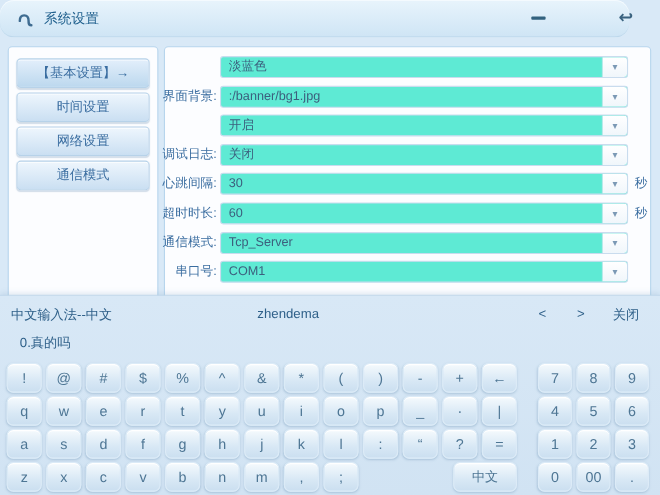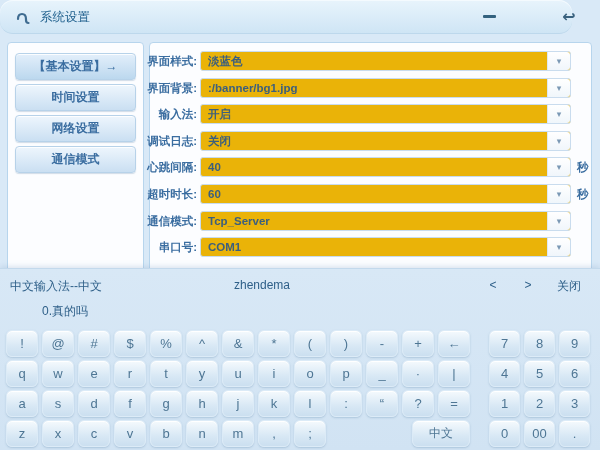--- a/index.html
+++ b/index.html
@@ -14,53 +14,53 @@
   .logo{position:absolute;left:14px;top:8px;width:18px;height:18px;}
   .win-title{position:absolute;left:40px;top:9px;font-size:12.5px;color:#21618e;}
   .win-btn{position:absolute;top:4px;width:26px;height:24px;display:flex;align-items:center;
            justify-content:center;cursor:default;}
   .btn-min{left:476px;}
   .btn-back{left:556px;font-size:16px;font-weight:bold;color:#3a627f;}
   .min-bar{width:13px;height:3px;background:#33627f;border-radius:1px;}
 
   
   .panel{position:absolute;top:42px;height:284px;background:#fcfdff;
-         border:1px solid #b7d5ed;border-radius:4px;box-sizing:border-box;font-weight:bold;}
+         border:1px solid #b7d5ed;border-radius:4px;box-sizing:border-box;}
   .sidebar{left:7px;width:137px;}
   .main{left:149px;width:443px;}
 
   
   .sb-btn{position:absolute;left:7px;width:121px;height:27px;border-radius:4px;box-sizing:border-box;
           background:linear-gradient(180deg,#eef6fd,#cadff2);border:1px solid #b7d2e9;
           color:#3a6da0;font-size:12px;display:flex;align-items:center;justify-content:center;
           box-shadow:0 1px 1px rgba(130,160,190,.35),inset 0 1px 0 rgba(255,255,255,.85);}
   .sb-btn.active{background:linear-gradient(180deg,#e3effb,#bcd8ee);}
 
   
   .form-label{position:absolute;left:-13px;width:60px;text-align:right;font-size:11.5px;
               color:#3a6da0;line-height:20px;white-space:nowrap;}
-  .combo{position:absolute;left:50px;width:371px;height:20px;background:#eab308;
+  .combo{position:absolute;left:50px;width:371px;height:20px;background:#5eead4;
          border:1px solid #c9dcee;border-radius:3px;box-sizing:border-box;}
   .combo-val{position:absolute;left:7px;top:0;line-height:18px;font-size:11.5px;color:#3c5f7d;white-space:nowrap;}
   .combo-caret{position:absolute;right:0;top:0;bottom:0;width:22px;border-left:1px solid #dde9f3;
                display:flex;align-items:center;justify-content:center;color:#7b99b5;font-size:9px;
                background:linear-gradient(180deg,#ffffff,#f0f6fb);border-radius:0 3px 3px 0;}
   .form-unit{position:absolute;left:427px;font-size:11.5px;color:#3a6da0;line-height:20px;}
 
   
   .ime-panel{position:absolute;left:0;top:268px;width:600px;height:182px;
              background:linear-gradient(180deg,#d8e8f6,#d1e3f3);
              border-top:1px solid #c3d9ec;box-shadow:0 -2px 5px rgba(140,170,200,.28);}
   .ime-text{position:absolute;font-size:12px;color:#2f6089;white-space:nowrap;}
   .ime-status{left:10px;top:9px;}
   .ime-buffer{left:0;width:524px;top:9px;text-align:center;}
   .ime-prev{left:484px;top:9px;width:18px;text-align:center;}
   .ime-next{left:519px;top:9px;width:18px;text-align:center;}
   .ime-close{left:548px;top:9px;width:42px;text-align:center;}
-  .ime-candidate{left:18px;top:34px;margin-left:24px;}
+  .ime-candidate{left:18px;top:34px;}
 
   
   .key{position:absolute;height:27px;border-radius:6px;box-sizing:border-box;
        background:linear-gradient(180deg,#f5fafd,#d8e8f5 60%,#cbdff0);
        border:1px solid #dcebf7;color:#4e7694;font-size:13px;
        box-shadow:0 1px 2px rgba(100,140,175,.35),inset 0 1px 0 #ffffff;
        display:flex;align-items:center;justify-content:center;white-space:nowrap;}
   .key.wide{font-size:12px;}
 </style>
 </head>
@@ -92,43 +92,41 @@
     </div>
     <div class="sb-btn" style="top:72px">
       <span>网络设置</span>
     </div>
     <div class="sb-btn" style="top:103px">
       <span>通信模式</span>
     </div>
   </div>
 
   <div class="panel main">
-      <div class="form-label" style="top: 8px;">界面样式:</div>
       <div class="combo" style="top: 8px;">
         <div class="combo-val">淡蓝色</div>
         <div class="combo-caret">▾</div>
       </div>
       <div class="form-label" style="top: 35px;">界面背景:</div>
       <div class="combo" style="top: 35px;">
         <div class="combo-val">:/banner/bg1.jpg</div>
         <div class="combo-caret">▾</div>
       </div>
-      <div class="form-label" style="top: 61px;">输入法:</div>
       <div class="combo" style="top: 61px;">
         <div class="combo-val">开启</div>
         <div class="combo-caret">▾</div>
       </div>
       <div class="form-label" style="top: 88px;">调试日志:</div>
       <div class="combo" style="top: 88px;">
         <div class="combo-val">关闭</div>
         <div class="combo-caret">▾</div>
       </div>
       <div class="form-label" style="top: 114px;">心跳间隔:</div>
       <div class="combo" style="top: 114px;">
-        <div class="combo-val">40</div>
+        <div class="combo-val">30</div>
         <div class="combo-caret">▾</div>
       </div>
       <div class="form-unit" style="top: 114px;">秒</div>
       <div class="form-label" style="top: 141px;">超时时长:</div>
       <div class="combo" style="top: 141px;">
         <div class="combo-val">60</div>
         <div class="combo-caret">▾</div>
       </div>
       <div class="form-unit" style="top: 141px;">秒</div>
       <div class="form-label" style="top: 168px;">通信模式:</div>

